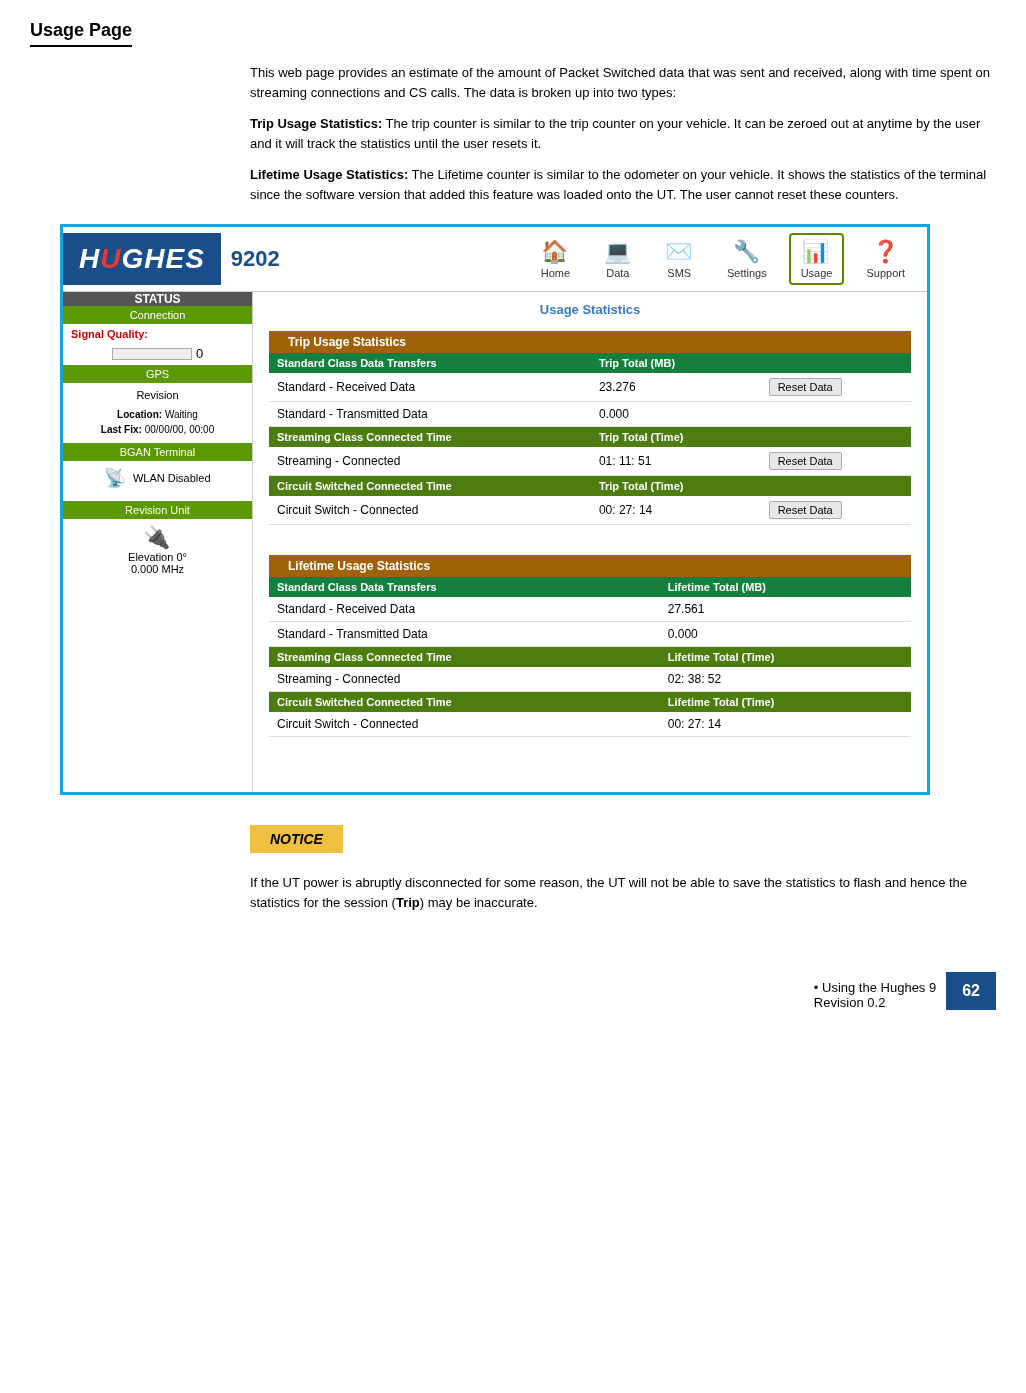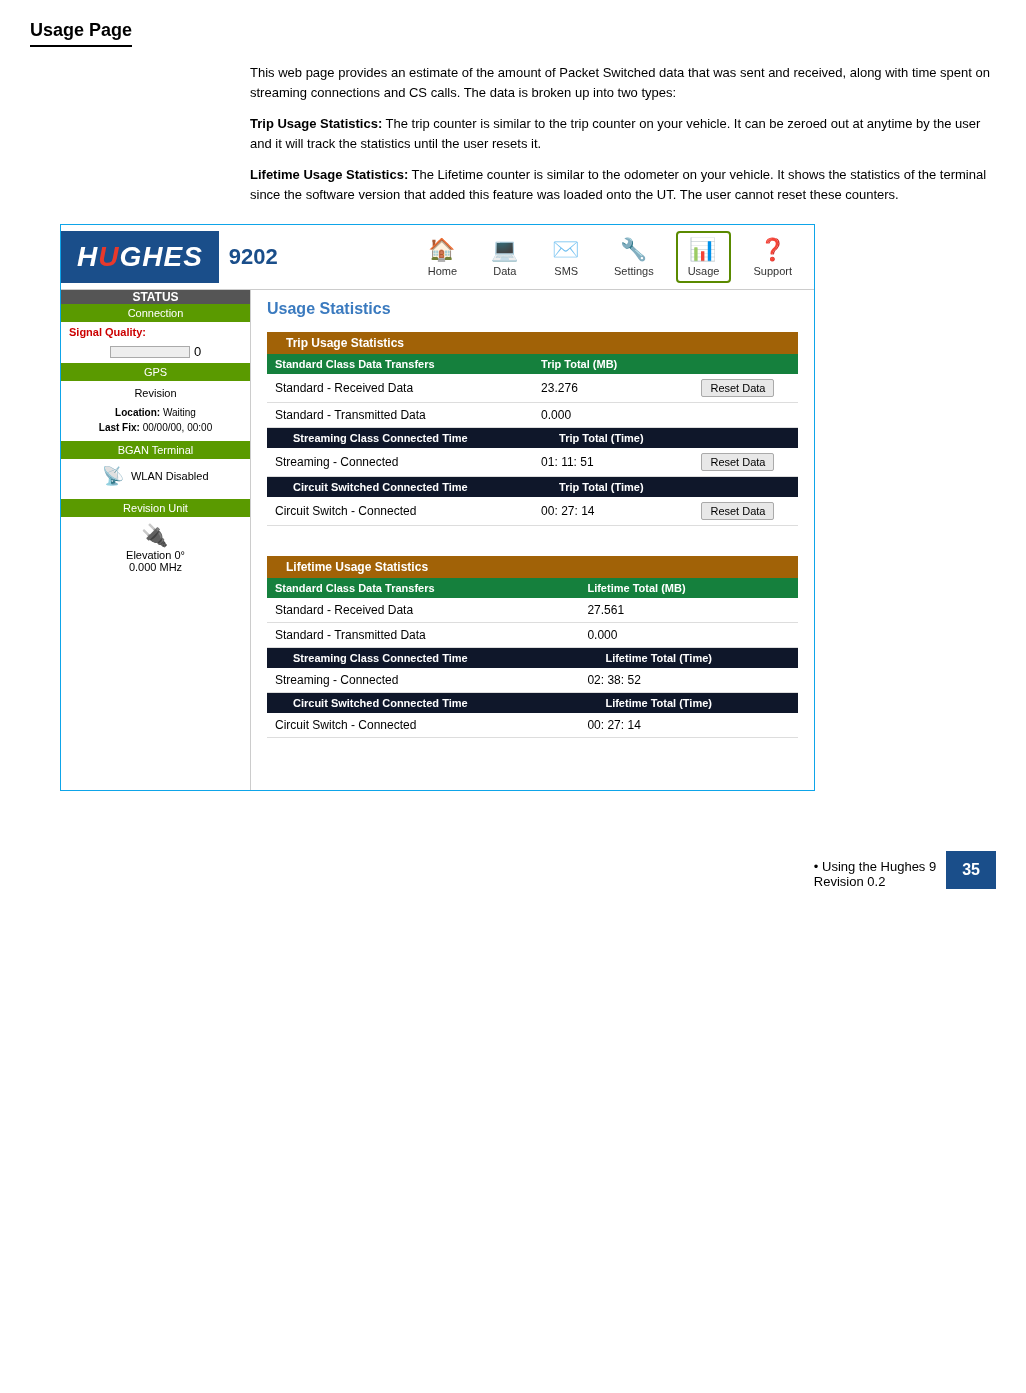--- a/index.html
+++ b/index.html
@@ -35,23 +35,23 @@
       line-height: 1.5;
       margin-bottom: 12px;
     }
 
     .bold-label {
       font-weight: bold;
     }
 
     
     .browser-screenshot {
-      border: 1px solid #0ea5e9;
+      border: 3px solid #0ea5e9;
       margin: 20px 0 20px 30px;
-      width: 755px;
+      width: 870px;
       background: #fff;
     }
 
     
     .nav-bar {
       display: flex;
       background: #fff;
       border-bottom: 1px solid #ccc;
       padding: 6px 10px;
       gap: 10px;
@@ -149,23 +149,23 @@
       text-align: center;
     }
 
     
     .right-panel {
       flex: 1;
       padding: 10px 16px;
     }
 
     .page-heading {
-      text-align: left;
+      text-align: center;
       color: #3a7abf;
-      font-size: 16px;
+      font-size: 13px;
       font-weight: bold;
       margin-bottom: 14px;
     }
 
     
     .stats-section {
       margin-bottom: 16px;
     }
 
     .stats-section-title {
@@ -190,25 +190,25 @@
       padding: 4px 8px;
     }
 
     .stats-table tr.data-row td {
       padding: 5px 8px;
       border-bottom: 1px solid #ddd;
       background: #fff;
     }
 
     .stats-table tr.sub-header td {
-      background: #0f172a;
-      color: #fff;
-      font-weight: bold;
-      font-size: 11px;
-      padding: 4px 26px;
+      background: #4d7c0f;
+      color: #fff;
+      font-weight: bold;
+      font-size: 11px;
+      padding: 4px 8px;
     }
 
     .reset-btn {
       background: #e8e8e8;
       border: 1px solid #aaa;
       padding: 2px 8px;
       font-size: 11px;
       cursor: pointer;
       border-radius: 2px;
     }
@@ -440,25 +440,31 @@
               <td class="value-cell">00: 27: 14</td>
             </tr>
           </tbody>
             </table>
         </div>
 
       </div>
     </div>
   </div>
 
+  <div style="margin-left: 220px; margin-top: 10px;">
+    <div class="notice-box">NOTICE</div>
+    <p class="intro-text" style="margin-top: 10px;">
+      <span>If the UT power is abruptly disconnected for some reason, the UT will not be able to save the statistics to flash and hence the statistics for the session (</span><span class="bold-label">Trip</span><span>) may be inaccurate.</span>
+    </p>
+  </div>
 
   <div style="margin-top: 60px; display: flex; justify-content: flex-end; align-items: flex-end;">
     <div style="margin-right: 10px;">
       <div>
         <span>•</span>
         <span>Using the Hughes 9</span>
       </div>
       <div>Revision 0.2</div>
     </div>
-    <div class="page-number-box">35</div>
+    <div class="page-number-box">62</div>
   </div>
 
 </div>
 
 </body></html>

